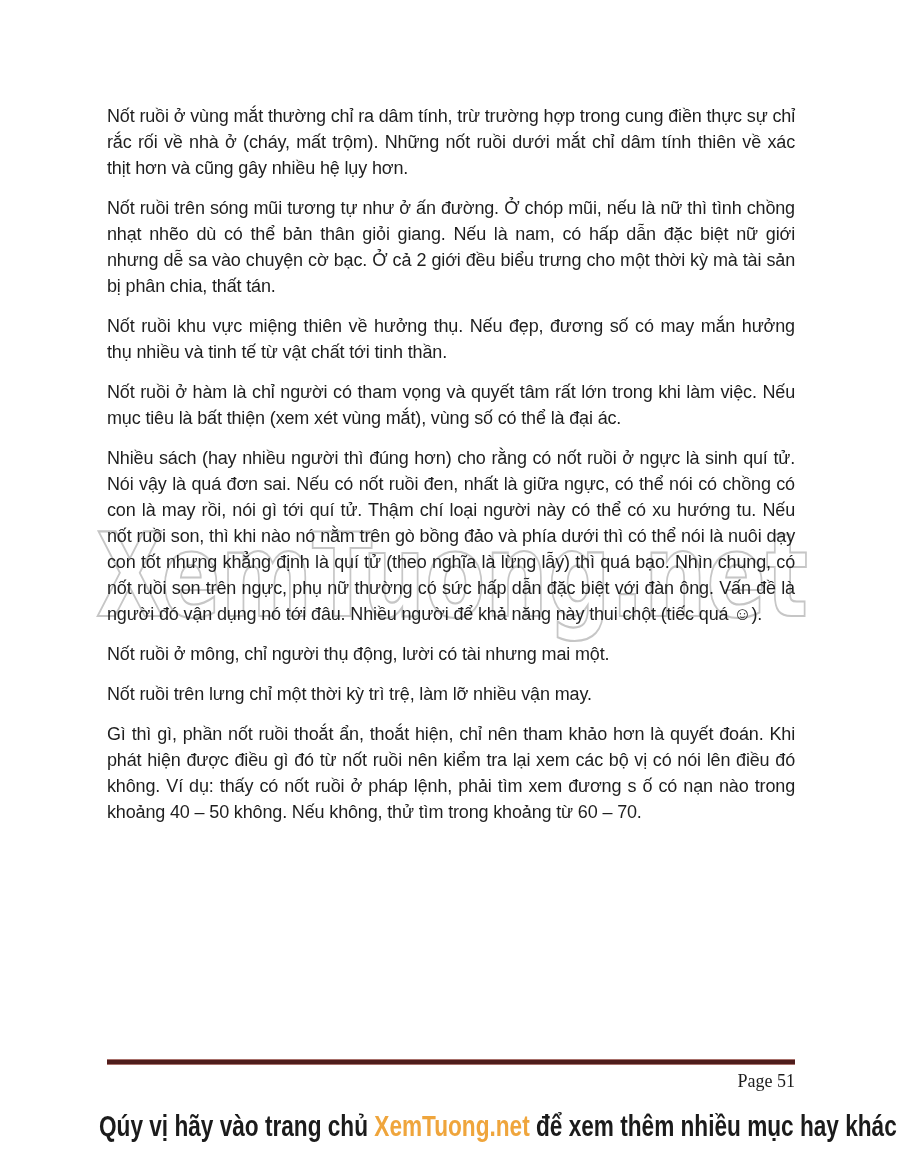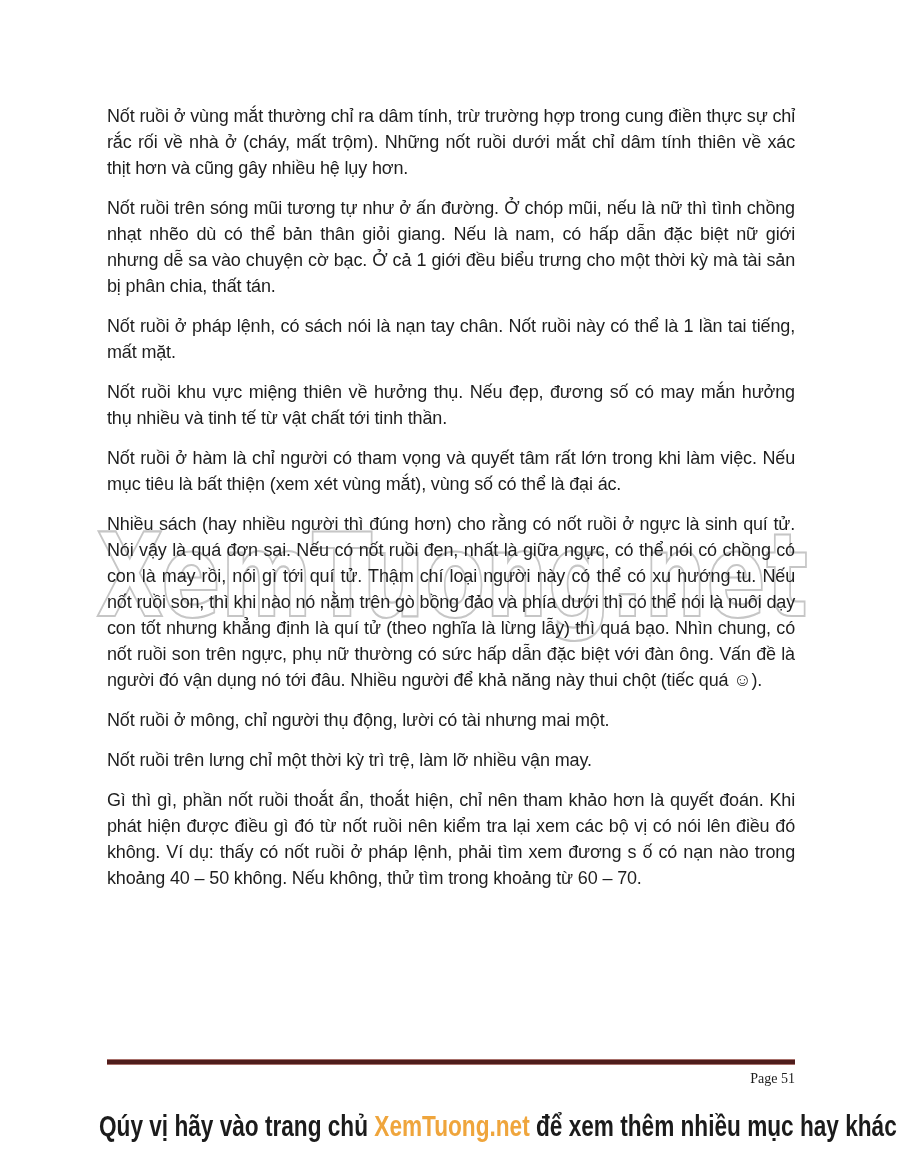--- a/index.html
+++ b/index.html
@@ -52,21 +52,21 @@
     height:4px;
     background:var(--rule-thick);
     border-top:1px solid var(--rule-thin);
     border-bottom:1px solid var(--rule-thin);
     z-index:2;
   }
   .page-number{
     position:absolute;
     right:105px;top:1071px;
     font-family:"Liberation Serif","DejaVu Serif",serif;
-    font-size:14px;
+    font-size:18px;
     color:#1c1c1c;
     z-index:2;
   }
   .promo{
     position:absolute;
     left:0;right:0;top:1110px;
     text-align:center;
     white-space:nowrap;
     font-size:29px;
     font-weight:700;
@@ -81,22 +81,21 @@
 </style>
 </head>
 <body>
 
 <svg class="watermark" width="720" height="150" viewBox="0 0 720 150" aria-hidden="true">
   <text class="wm-text" x="2" y="112" textLength="712" lengthAdjust="spacingAndGlyphs">XemTuong.net</text>
 </svg>
 
 <div class="content">
   <p>Nốt ruồi ở vùng mắt thường chỉ ra dâm tính, trừ trường hợp trong cung điền thực sự chỉ rắc rối về nhà ở (cháy, mất trộm). Những nốt ruồi dưới mắt chỉ dâm tính thiên về xác thịt hơn và cũng gây nhiều hệ lụy hơn.</p>
-  <p>Nốt ruồi trên sóng mũi tương tự như ở ấn đường. Ở chóp mũi, nếu là nữ thì tình chồng nhạt nhẽo dù có thể bản thân giỏi giang. Nếu là nam, có hấp dẫn đặc biệt nữ giới nhưng dễ sa vào chuyện cờ bạc. Ở cả 1 giới đều biểu trưng cho một thời kỳ mà tài sản bị phân chia, thất tán.</p>
-  <p>Nốt ruồi ở pháp lệnh, có sách nói là nạn tay chân. Nốt ruồi này có thể là 1 lần tai tiếng, mất mặt.</p>
+  <p>Nốt ruồi trên sóng mũi tương tự như ở ấn đường. Ở chóp mũi, nếu là nữ thì tình chồng nhạt nhẽo dù có thể bản thân giỏi giang. Nếu là nam, có hấp dẫn đặc biệt nữ giới nhưng dễ sa vào chuyện cờ bạc. Ở cả 2 giới đều biểu trưng cho một thời kỳ mà tài sản bị phân chia, thất tán.</p>
   <p>Nốt ruồi khu vực miệng thiên về hưởng thụ. Nếu đẹp, đương số có may mắn hưởng thụ nhiều và tinh tế từ vật chất tới tinh thần.</p>
   <p>Nốt ruồi ở hàm là chỉ người có tham vọng và quyết tâm rất lớn trong khi làm việc. Nếu mục tiêu là bất thiện (xem xét vùng mắt), vùng số có thể là đại ác.</p>
   <p>Nhiều sách (hay nhiều người thì đúng hơn) cho rằng có nốt ruồi ở ngực là sinh quí tử. Nói vậy là quá đơn sai. Nếu có nốt ruồi đen, nhất là giữa ngực, có thể nói có chồng có con là may rồi, nói gì tới quí tử. Thậm chí loại người này có thể có xu hướng tu. Nếu nốt ruồi son, thì khi nào nó nằm trên gò bồng đảo và phía dưới thì có thể nói là nuôi dạy con tốt nhưng khẳng định là quí tử (theo nghĩa là lừng lẫy) thì quá bạo. Nhìn chung, có nốt ruồi son trên ngực, phụ nữ thường có sức hấp dẫn đặc biệt với đàn ông. Vấn đề là người đó vận dụng nó tới đâu. Nhiều người để khả năng này thui chột (tiếc quá ☺).</p>
   <p>Nốt ruồi ở mông, chỉ người thụ động, lười có tài nhưng mai một.</p>
   <p>Nốt ruồi trên lưng chỉ một thời kỳ trì trệ, làm lỡ nhiều vận may.</p>
   <p>Gì thì gì, phần nốt ruồi thoắt ẩn, thoắt hiện, chỉ nên tham khảo hơn là quyết đoán. Khi phát hiện được điều gì đó từ nốt ruồi nên kiểm tra lại xem các bộ vị có nói lên điều đó không. Ví dụ: thấy có nốt ruồi ở pháp lệnh, phải tìm xem đương s ố có nạn nào trong khoảng 40 – 50 không. Nếu không, thử tìm trong khoảng từ 60 – 70.</p>
 </div>
 
 <div class="footer-rule"></div>
 <div class="page-number">Page 51</div>

